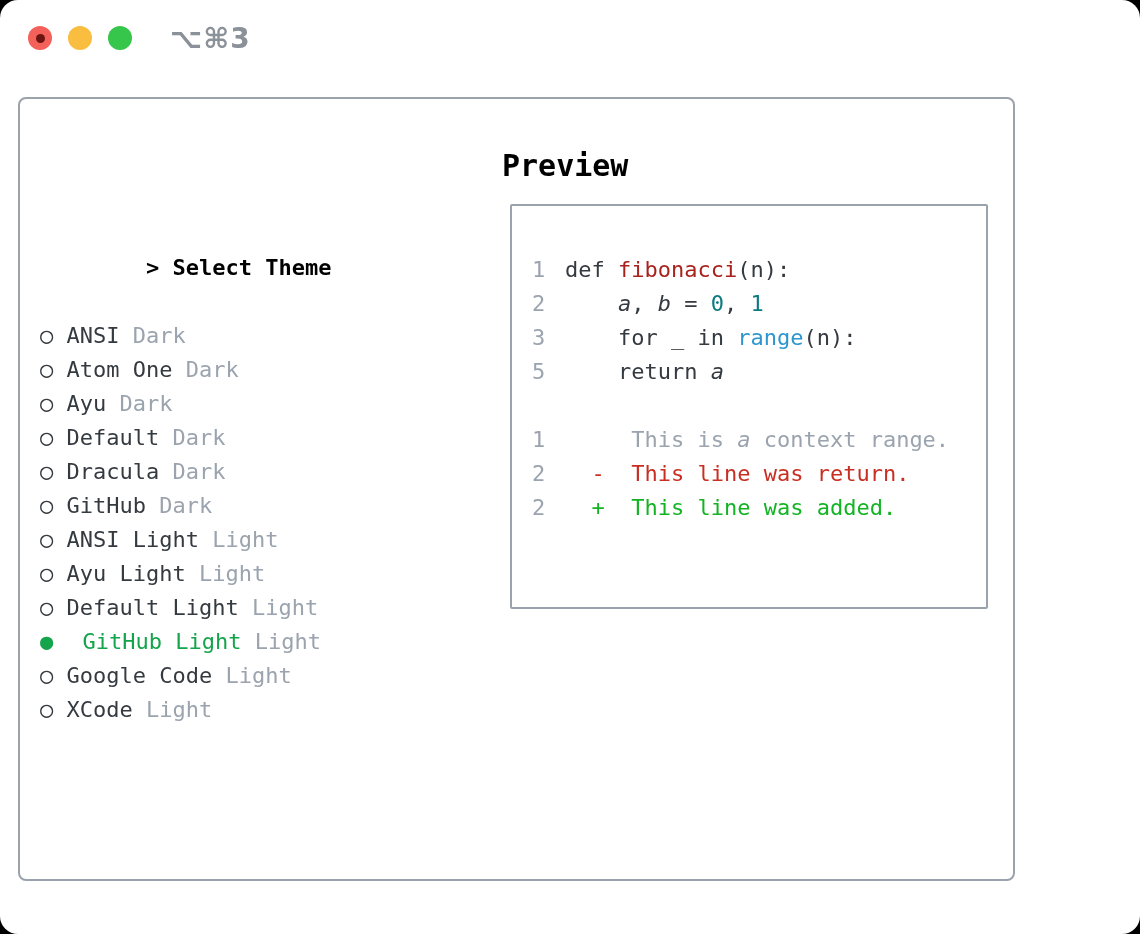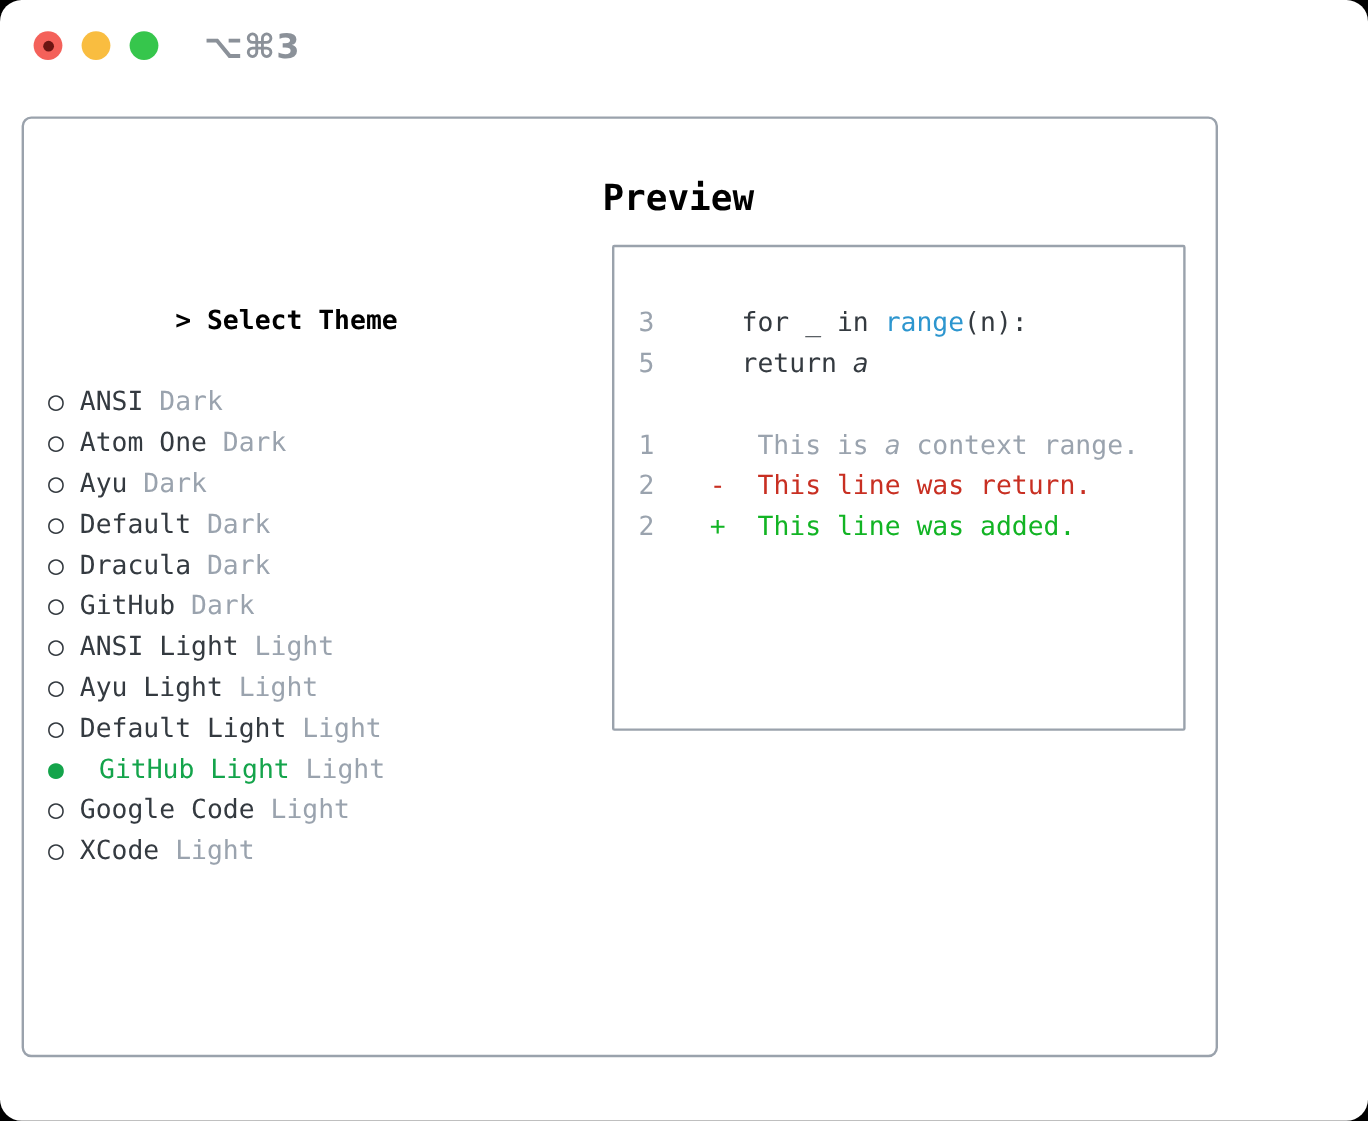--- a/index.html
+++ b/index.html
@@ -74,20 +74,22 @@
       </div>
       
       
       
     </div>
 
     <div class="pv-title">Preview</div>
 
     <div class="preview-box">
       <div id="preview-lines">
+          <div class="cline"><span class="ln">1</span><span class="s-fg">def </span><span class="s-func">fibonacci</span><span class="s-fg">(n):</span></div>
+          <div class="cline"><span class="ln">2</span><span class="s-fg">    </span><span class="s-var">a</span><span class="s-fg">, </span><span class="s-var">b</span><span class="s-fg"> = </span><span class="s-numlit">0</span><span class="s-fg">, </span><span class="s-numlit">1</span></div>
           <div class="cline"><span class="ln">3</span><span class="s-fg">    for _ in </span><span class="s-builtin">range</span><span class="s-fg">(n):</span></div>
           <div class="cline"><span class="ln">5</span><span class="s-fg">    return </span><span class="s-var">a</span></div>
           <div class="cline"><span class="ln"></span></div>
           <div class="cline"><span class="ln">1</span><span class="s-ctx">     This is </span><span class="s-ctxv">a</span><span class="s-ctx"> context range.</span></div>
           <div class="cline"><span class="ln">2</span><span class="s-fg">  </span><span class="s-del">-  This line was return.</span></div>
           <div class="cline"><span class="ln">2</span><span class="s-fg">  </span><span class="s-add">+  This line was added.</span></div>
         </div>
     </div>
 
   </div>

